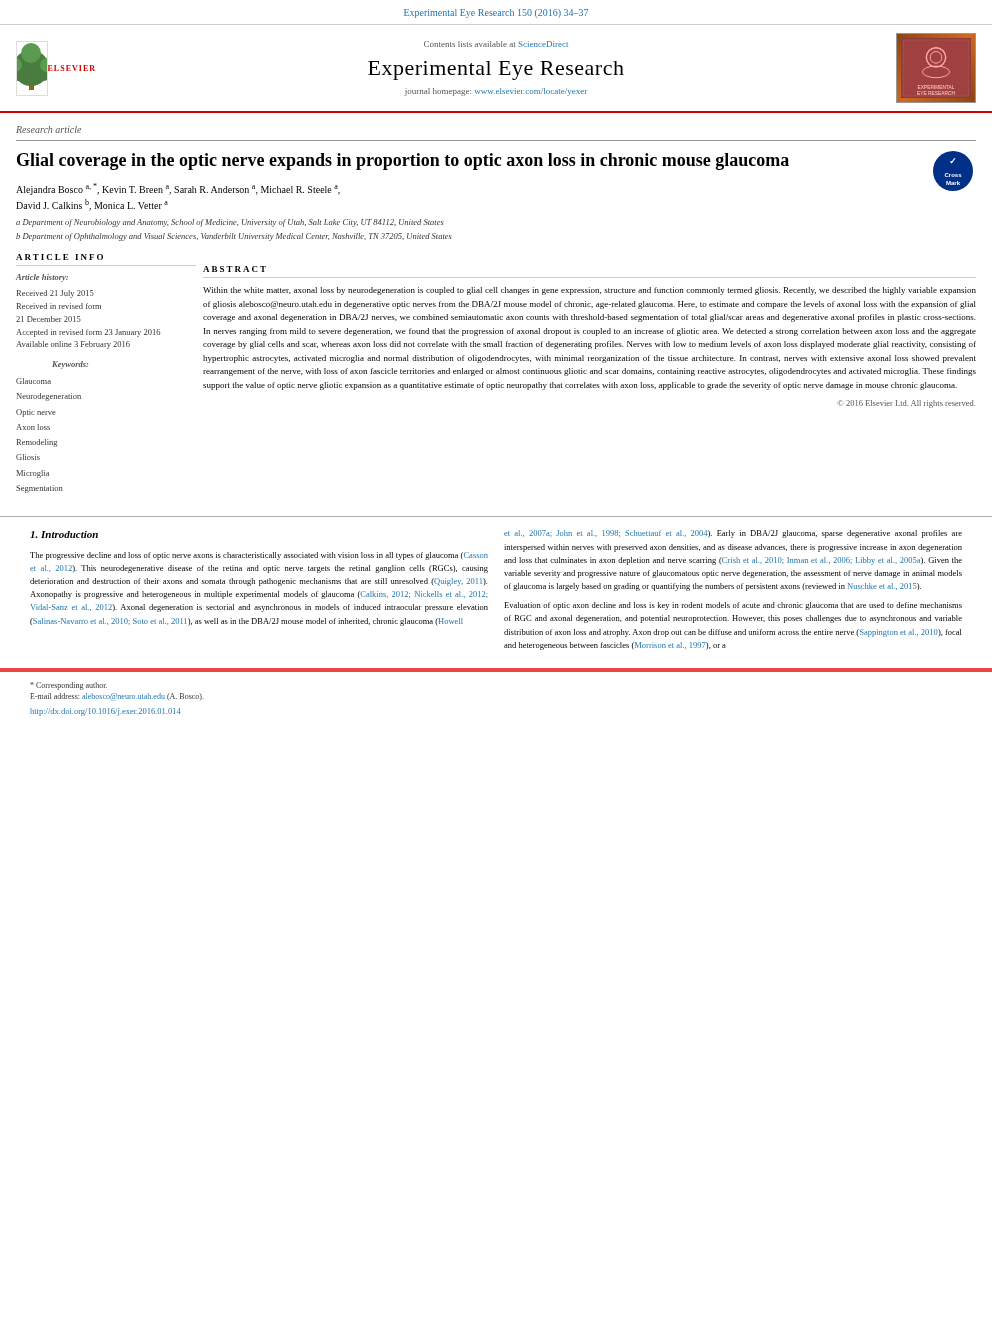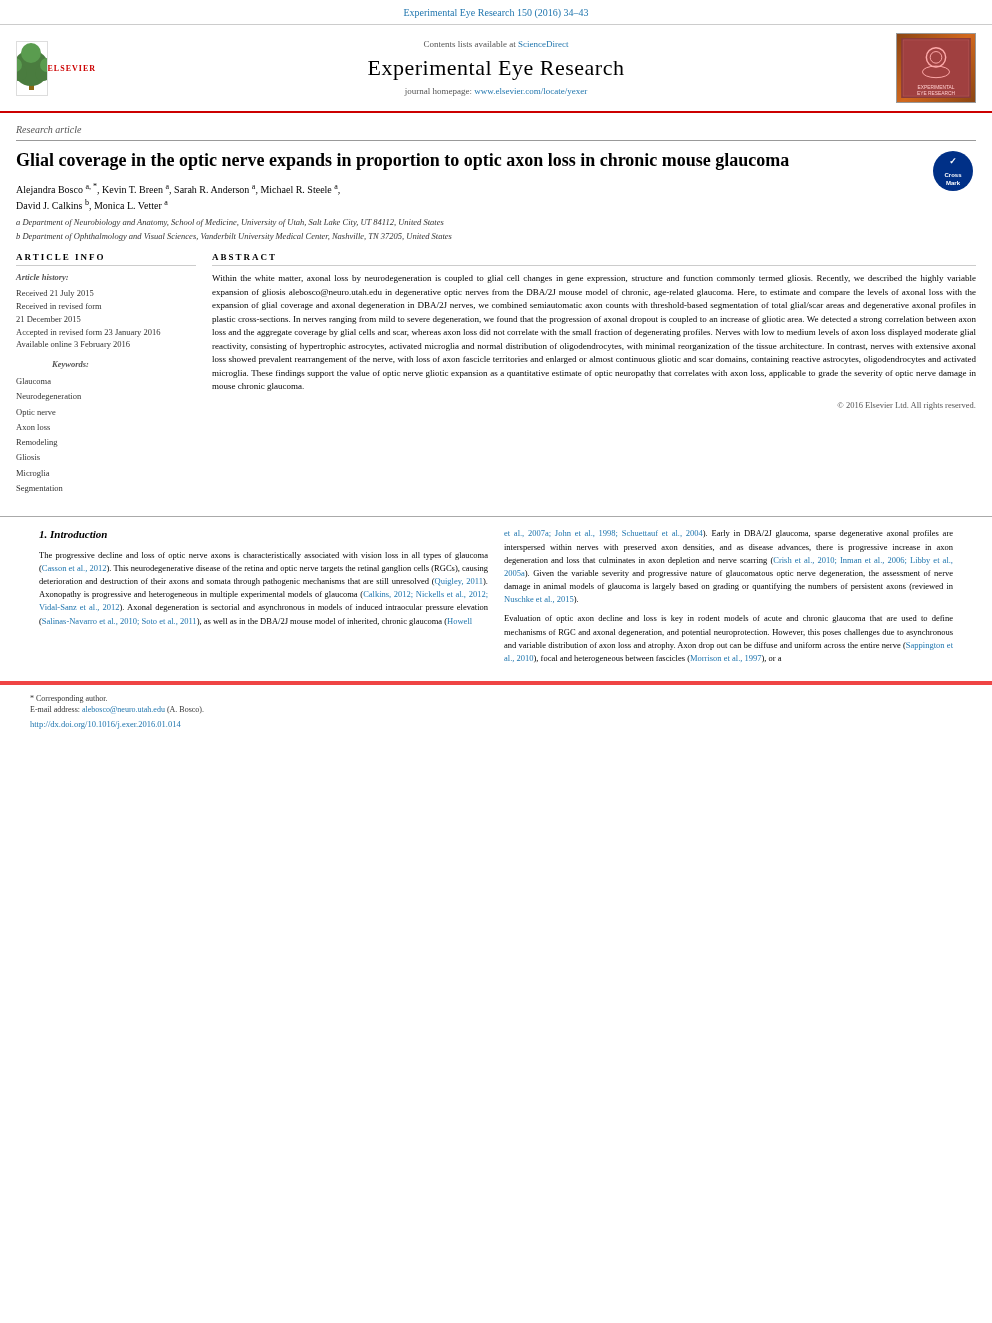--- a/index.html
+++ b/index.html
@@ -155,29 +155,30 @@
       color: #333;
       margin-bottom: 8px;
       font-style: italic;
     }
     .affiliations p {
       margin-bottom: 2px;
     }
     
     .two-col {
       display: flex;
-      gap: 16px;
+      gap: 7px;
       margin-top: 8px;
     }
     .left-col {
       width: 180px;
       flex-shrink: 0;
     }
     .right-col {
       flex: 1;
+      margin-top: 12px;
     }
     .section-header {
       font-size: 9px;
       font-weight: bold;
       letter-spacing: 2px;
       text-transform: uppercase;
       color: #000;
       border-bottom: 1px solid #ccc;
       padding-bottom: 2px;
       margin-bottom: 6px;
@@ -229,21 +230,21 @@
     
     .section-divider {
       border: none;
       border-top: 1px solid #aaa;
       margin: 10px 0;
     }
     
     .body-two-col {
       display: flex;
       gap: 16px;
-      padding: 0 39px;
+      padding: 0 30px;
     }
     .body-left {
       flex: 1;
     }
     .body-right {
       flex: 1;
     }
     .section-title {
       font-size: 11px;
       font-weight: bold;
@@ -282,21 +283,21 @@
       color: #555;
       margin-top: 2px;
     }
   </style>
 </head>
 <body>
 
 <div class="page">
 
   <div class="top-bar">
-    <span>Experimental Eye Research 150 (2016) 34–43</span>
+    <span>Experimental Eye Research 150 (2016) 34–37</span>
   </div>
 
   <div class="journal-header">
 
     <div class="elsevier-logo">
       <div class="logo-img">
         <svg class="elsevier-tree" viewBox="0 0 65 50">
 
           <rect x="30" y="35" width="5" height="12" fill="#8b6914"></rect>
           <ellipse cx="32" cy="25" rx="18" ry="18" fill="#4a7c3f"></ellipse>

